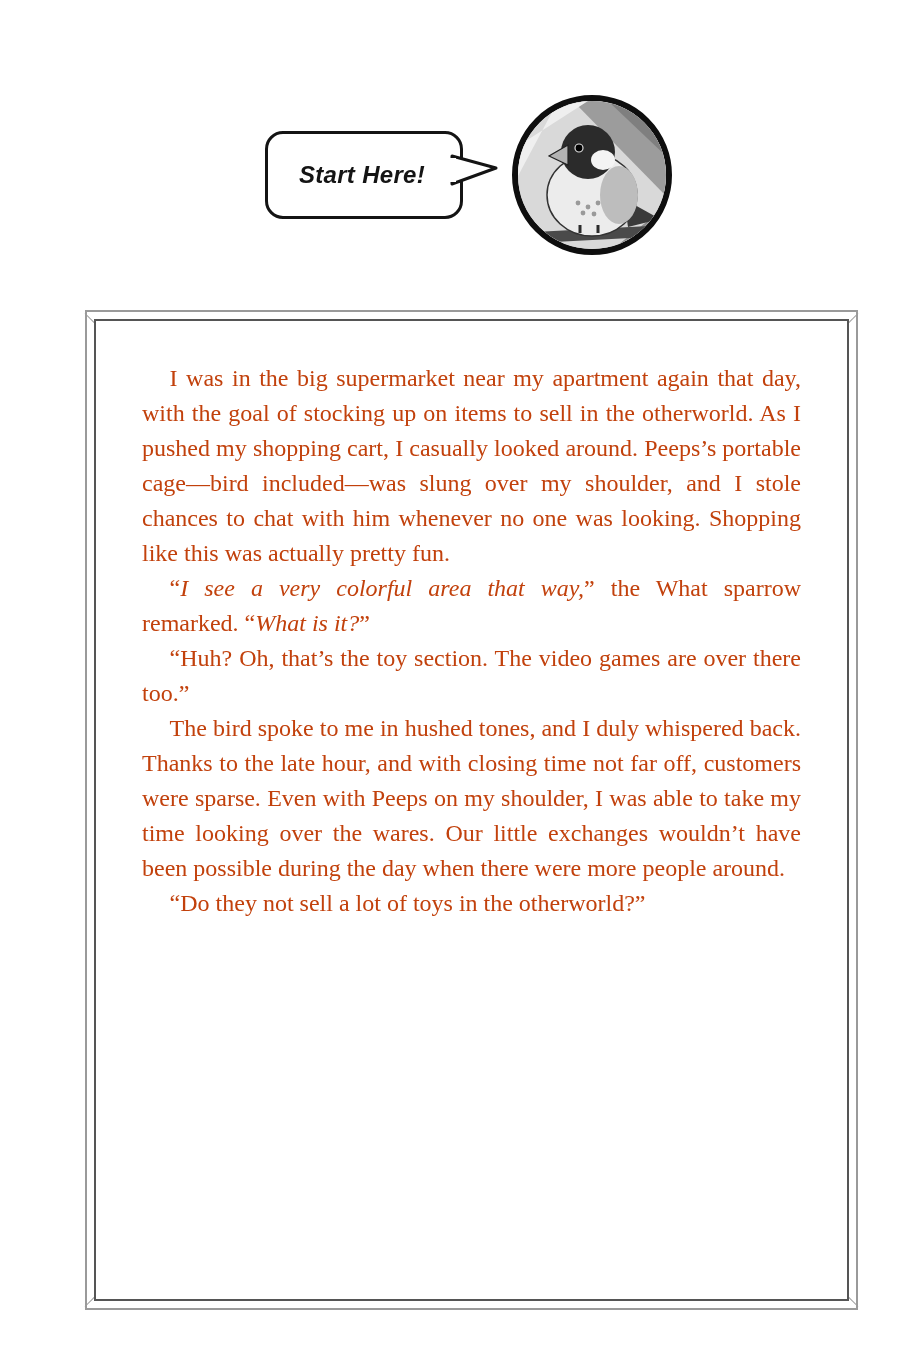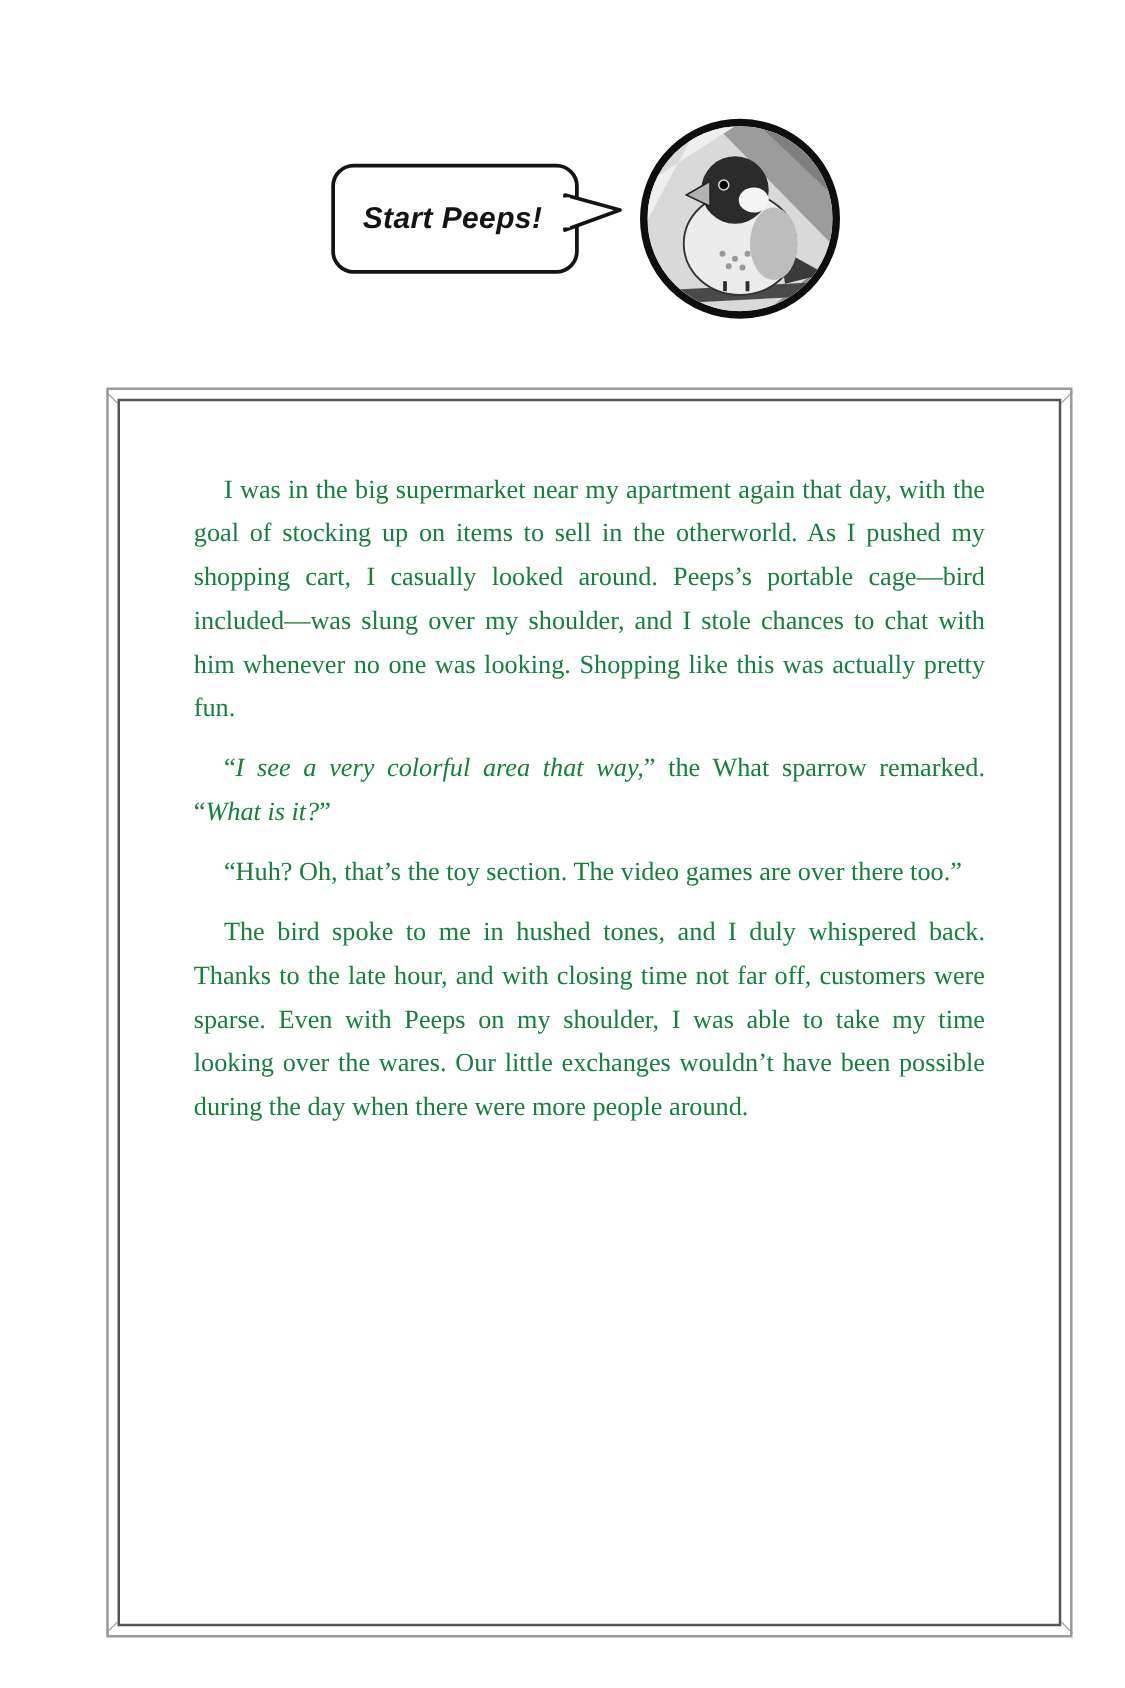--- a/index.html
+++ b/index.html
@@ -84,34 +84,34 @@
     width: 13px;
     height: 1px;
     background: #9a9a9a;
   }
   .bevel.tl { left: -2px; top: 1px;  transform-origin: left center;  transform: rotate(45deg); }
   .bevel.tr { right: -2px; top: 1px; transform-origin: right center; transform: rotate(-45deg); }
   .bevel.bl { left: -2px; bottom: 1px;  transform-origin: left center;  transform: rotate(-45deg); }
   .bevel.br { right: -2px; bottom: 1px; transform-origin: right center; transform: rotate(45deg); }
 
   .para {
-    margin: 13px;
-    font-size: 21px;
+    margin: 0;
+    font-size: 24px;
     line-height: 35px;
     text-align: justify;
     text-indent: 1.15em;
-    color: #15803d;
+    color: #c2410c;
   }
   .para em { }
 </style>
 </head>
 <body>
 
 <div class="speech-bubble">
-  <span class="speech-bubble-label">Start Peeps!</span>
+  <span class="speech-bubble-label">Start Here!</span>
 </div>
 
 <svg class="bubble-tail" width="52" height="40" viewBox="0 0 52 40" style="overflow:visible">
   <polygon points="0,4 44,16 0,32" fill="#ffffff" stroke="#141414" stroke-width="3" stroke-linejoin="round"></polygon>
   <rect x="-2" y="6" width="6" height="24" fill="#ffffff"></rect>
 </svg>
 
 <div class="bird-badge">
   <svg width="148" height="148" viewBox="0 0 148 148">
     <rect x="0" y="0" width="148" height="148" fill="#d9d9d9"></rect>
@@ -142,14 +142,15 @@
 <div class="panel">
   <div class="bevel tl"></div>
   <div class="bevel tr"></div>
   <div class="bevel bl"></div>
   <div class="bevel br"></div>
   <div class="panel-inner">
       <p class="para"><span>I was in the big supermarket near my apartment again that day, with the goal of stocking up on items to sell in the otherworld. As I pushed my shopping cart, I casually looked around. Peeps’s portable cage—bird included—was slung over my shoulder, and I stole chances to chat with him whenever no one was looking. Shopping like this was actually pretty fun.</span></p>
       <p class="para"><span>“</span><em>I see a very colorful area that way,</em><span>” the What sparrow remarked. “</span><em>What is it?</em><span>”</span></p>
       <p class="para"><span>“Huh? Oh, that’s the toy section. The video games are over there too.”</span></p>
       <p class="para"><span>The bird spoke to me in hushed tones, and I duly whispered back. Thanks to the late hour, and with closing time not far off, customers were sparse. Even with Peeps on my shoulder, I was able to take my time looking over the wares. Our little exchanges wouldn’t have been possible during the day when there were more people around.</span></p>
+      <p class="para"><span>“Do they not sell a lot of toys in the otherworld?”</span></p>
     </div>
 </div>
 
 </body></html>

